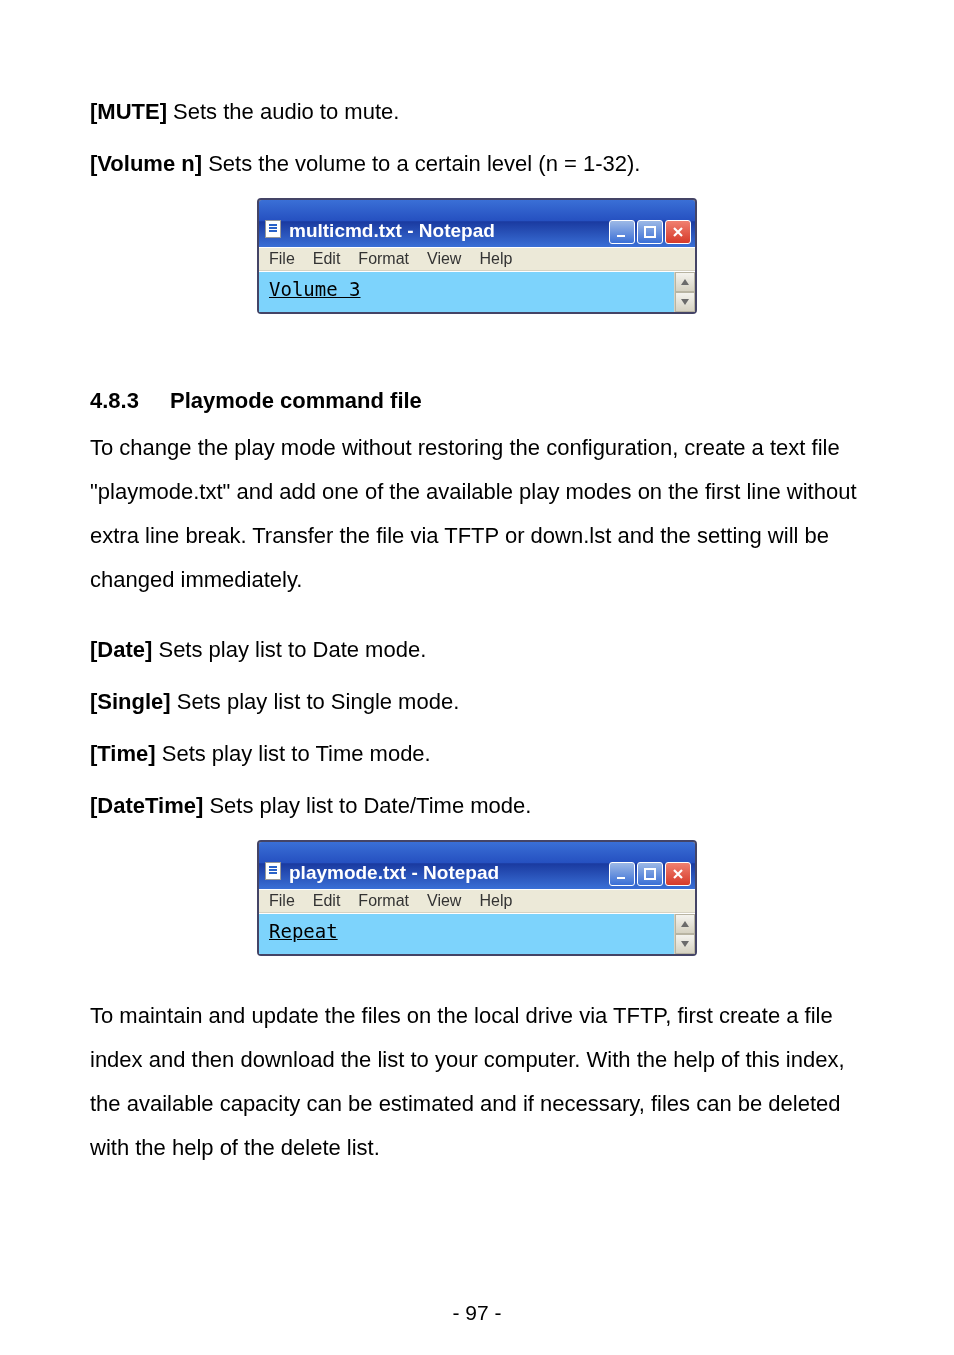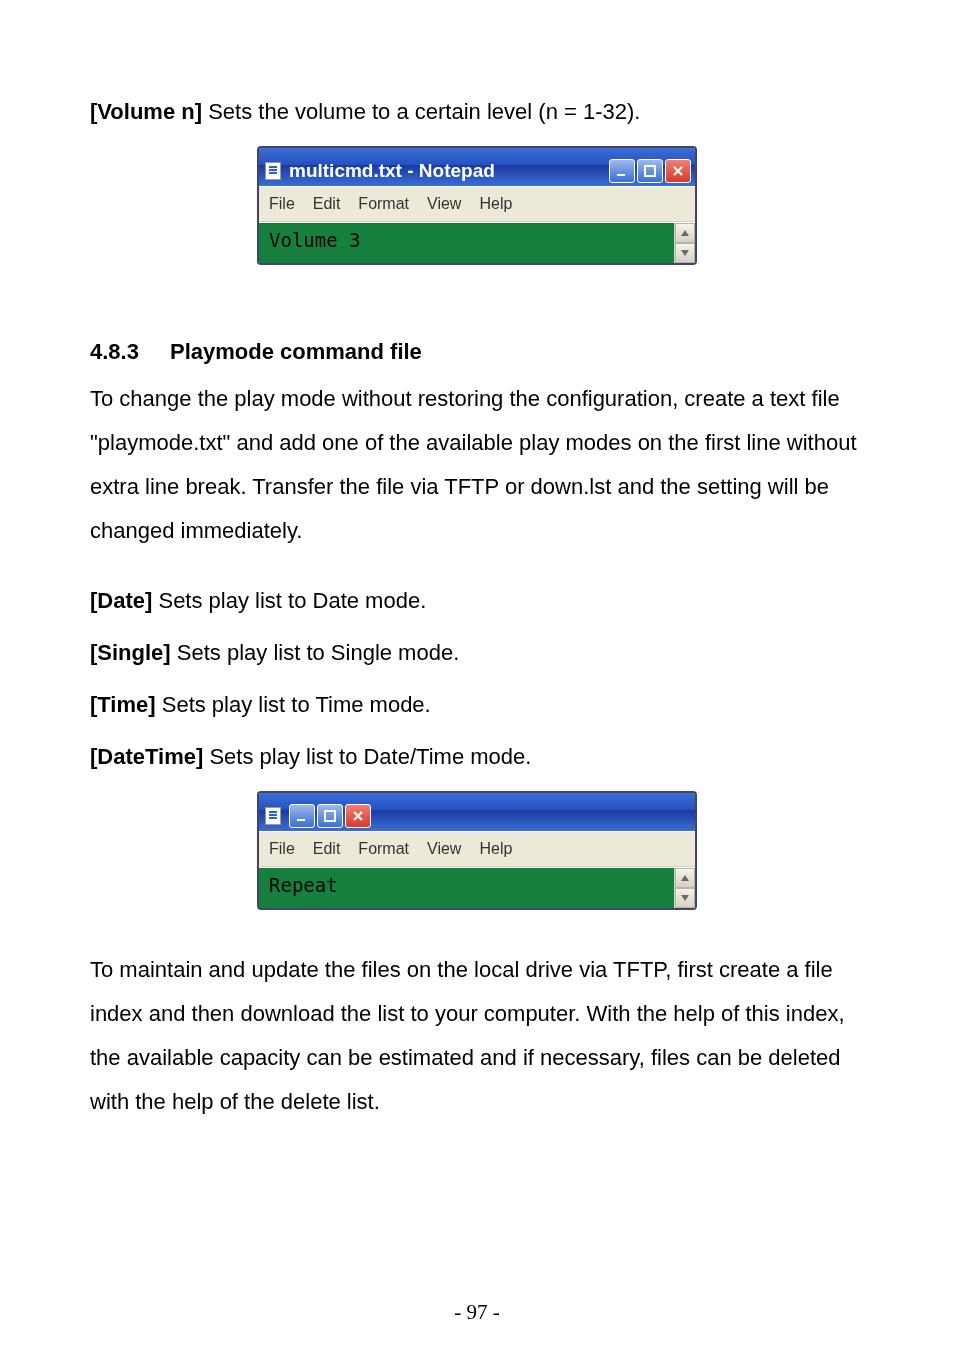--- a/index.html
+++ b/index.html
@@ -29,23 +29,23 @@
     width: 440px;
   }
   .notepad-window {
     border: 2px solid #446;
     border-radius: 4px;
     background: #ece9d8;
     box-shadow: 0 0 0 1px #888 inset;
   }
   .titlebar {
     display: flex;
-    align-items: center;
+    align-items: flex-start;
     background: linear-gradient(to bottom, #3a6fd6, #2550c0 45%, #1a3aa0 46%, #3a6fd6);
-    padding: 11px 4px 3px 6px;
+    padding: 20px 4px 3px 6px;
     border-top-left-radius: 3px;
     border-top-right-radius: 3px;
   }
   .titlebar-icon {
     width: 16px;
     height: 18px;
     background: #fff;
     margin-right: 6px;
     position: relative;
     flex-shrink: 0;
@@ -87,34 +87,35 @@
     background: linear-gradient(to bottom, #f08070, #d63a2a);
     border: 1px solid #fff;
   }
   .winbtn svg {
     width: 14px;
     height: 14px;
   }
   .menubar {
     display: flex;
     gap: 18px;
-    padding: 8px 10px;
+    padding: 2px 10px;
     font-size: 16px;
     color: #333;
     background: #ece9d8;
     border-top: 1px solid #fff;
     border-bottom: 1px solid #d6d2c2;
   }
   .menubar span {
     cursor: default;
   }
   .content-area {
     display: flex;
-    background: #15803d;
+    background: #7dd3fc;
     border-top: 1px solid #fff;
+    text-decoration: underline;
   }
   .content-text {
     flex: 1;
     padding: 6px 10px;
     font-family: 'Lucida Console', Monaco, monospace;
     font-size: 19px;
     color: #000;
   }
   .scrollbar-v {
     width: 20px;
@@ -144,29 +145,32 @@
     display: inline-block;
     width: 80px;
     margin-top: 36px;
   }
   .page-num {
     position: absolute;
     bottom: 30px;
     left: 0;
     width: 100%;
     text-align: center;
-    font-family: Liberation Serif, serif;
+    font-family: Liberation Sans, sans-serif;
     font-size: 21px;
   }
 </style>
 </head>
 <body>
 
 <div class="page">
 
+  <p class="body-text">
+    <span class="bold">[MUTE]</span><span> Sets the audio to mute.</span>
+  </p>
 
   <p class="body-text">
     <span class="bold">[Volume n]</span><span> Sets the volume to a certain level (n = 1-32).</span>
   </p>
 
   <div class="notepad-wrap">
     <div class="notepad-window">
       <div class="titlebar">
         <div class="titlebar-icon"></div>
         <div class="titlebar-title">multicmd.txt - Notepad</div>
@@ -221,20 +225,21 @@
 
   <p class="body-text"><span class="bold">[Date]</span><span> Sets play list to Date mode.</span></p>
   <p class="body-text"><span class="bold">[Single]</span><span> Sets play list to Single mode.</span></p>
   <p class="body-text"><span class="bold">[Time]</span><span> Sets play list to Time mode.</span></p>
   <p class="body-text"><span class="bold">[DateTime]</span><span> Sets play list to Date/Time mode.</span></p>
 
   <div class="notepad-wrap">
     <div class="notepad-window">
       <div class="titlebar">
         <div class="titlebar-icon"></div>
+        <div class="titlebar-title">playmode.txt - Notepad</div>
         <div class="winbtn winbtn-min">
           <svg viewBox="0 0 14 14">
               <rect x="2" y="10" width="8" height="2" fill="#fff"></rect>
             </svg>
         </div>
         <div class="winbtn winbtn-max">
           <svg viewBox="0 0 14 14">
               <rect x="2" y="2" width="10" height="10" fill="none" stroke="#fff" stroke-width="2"></rect>
             </svg>
         </div>

